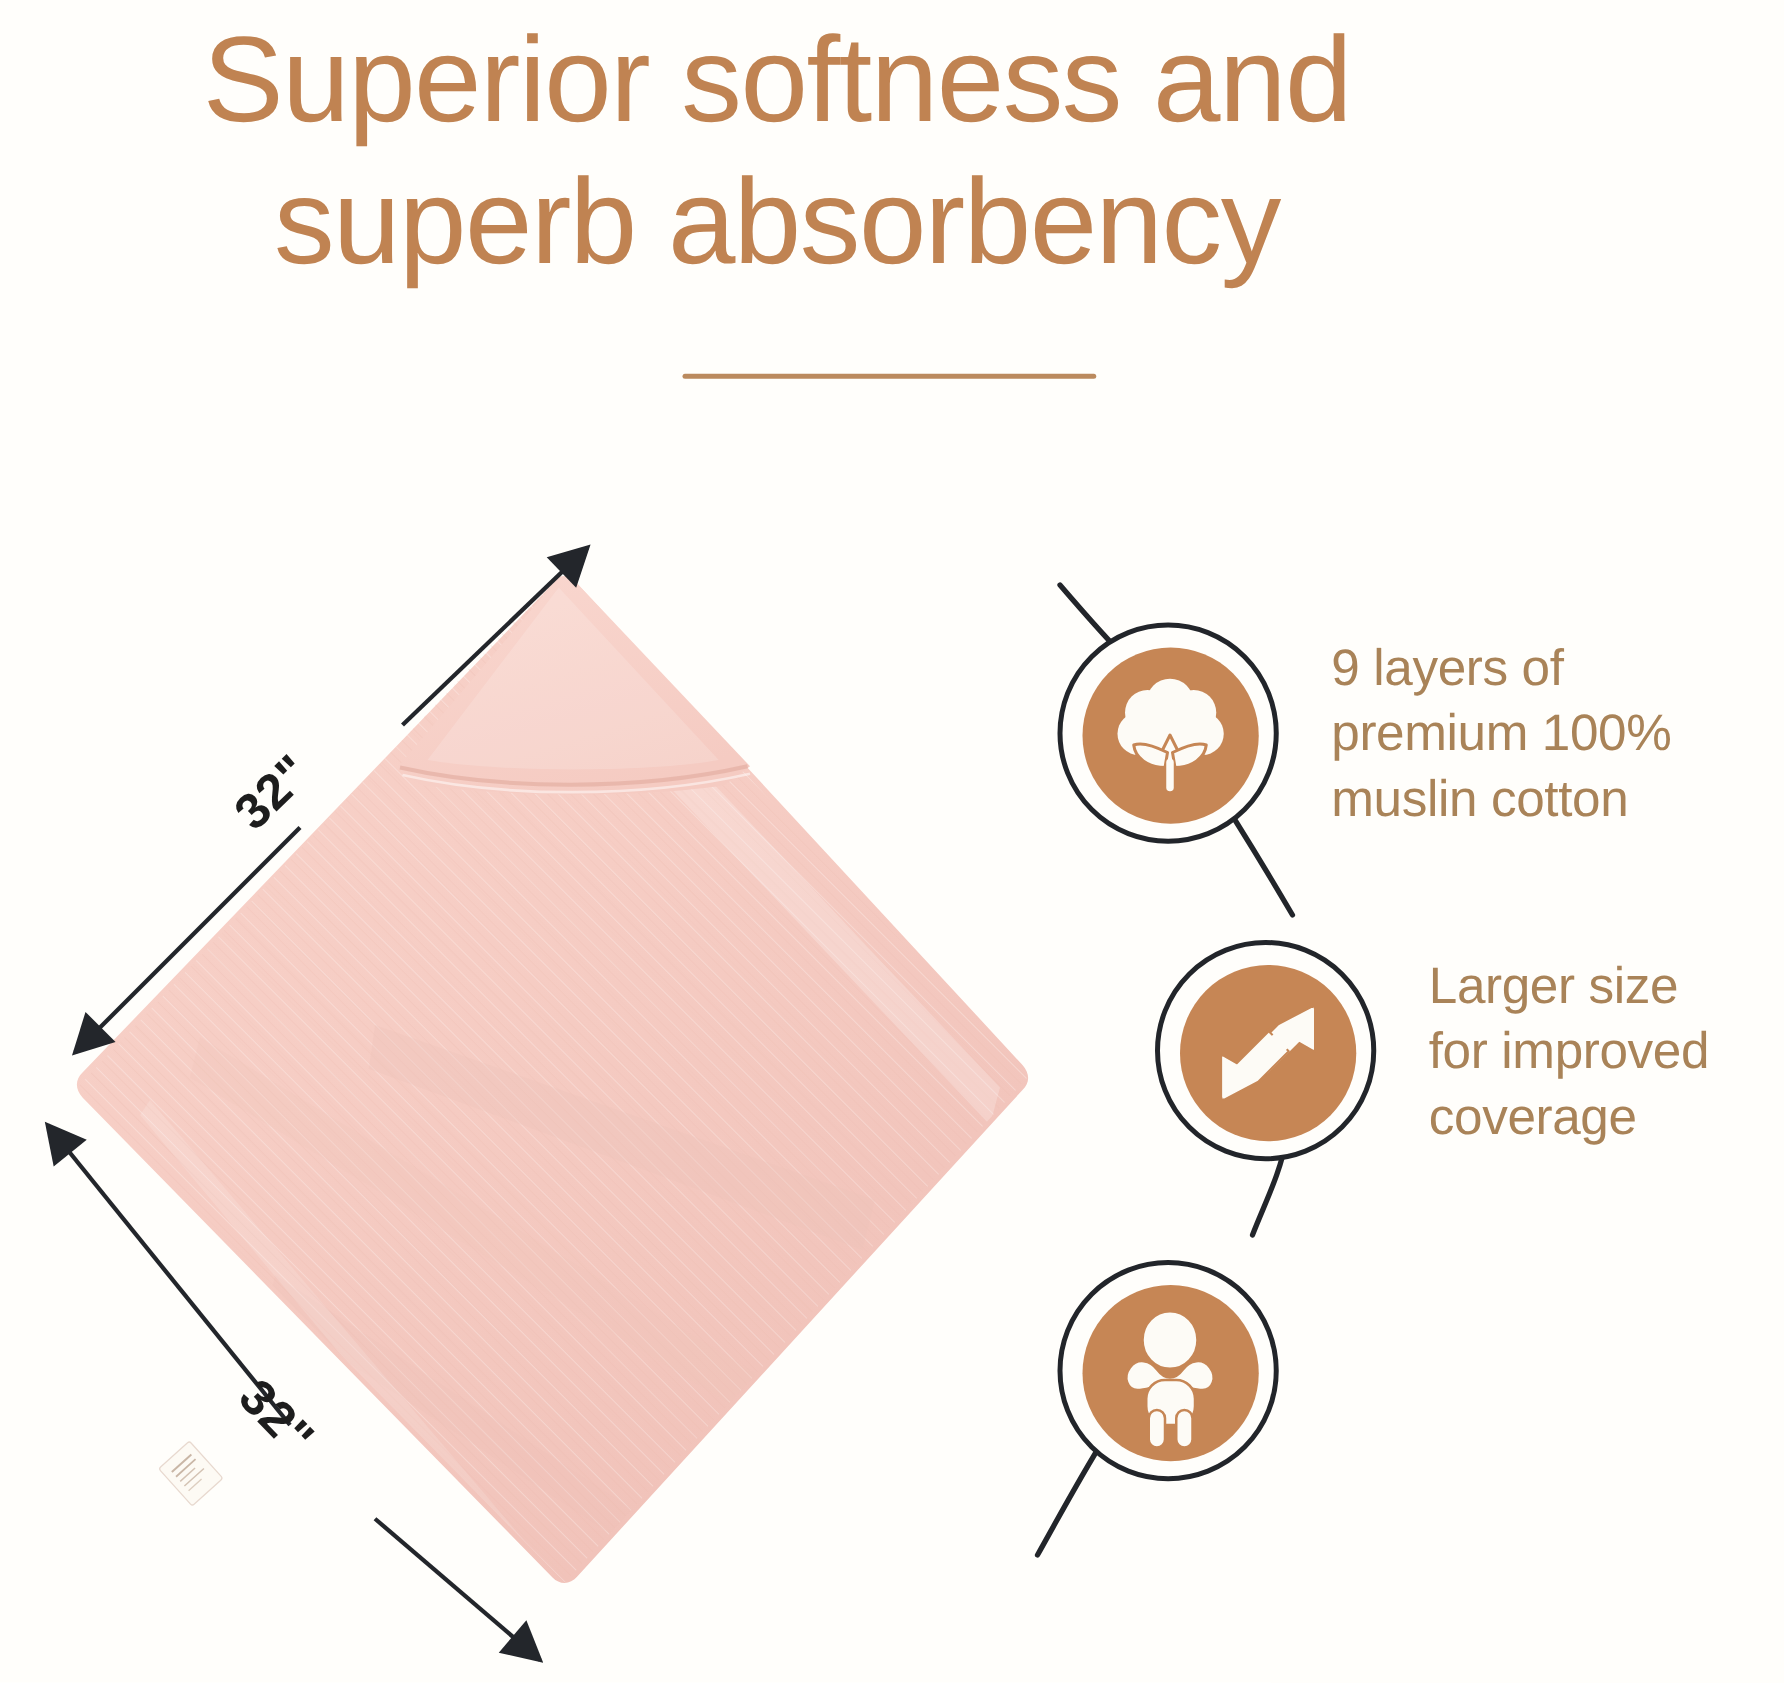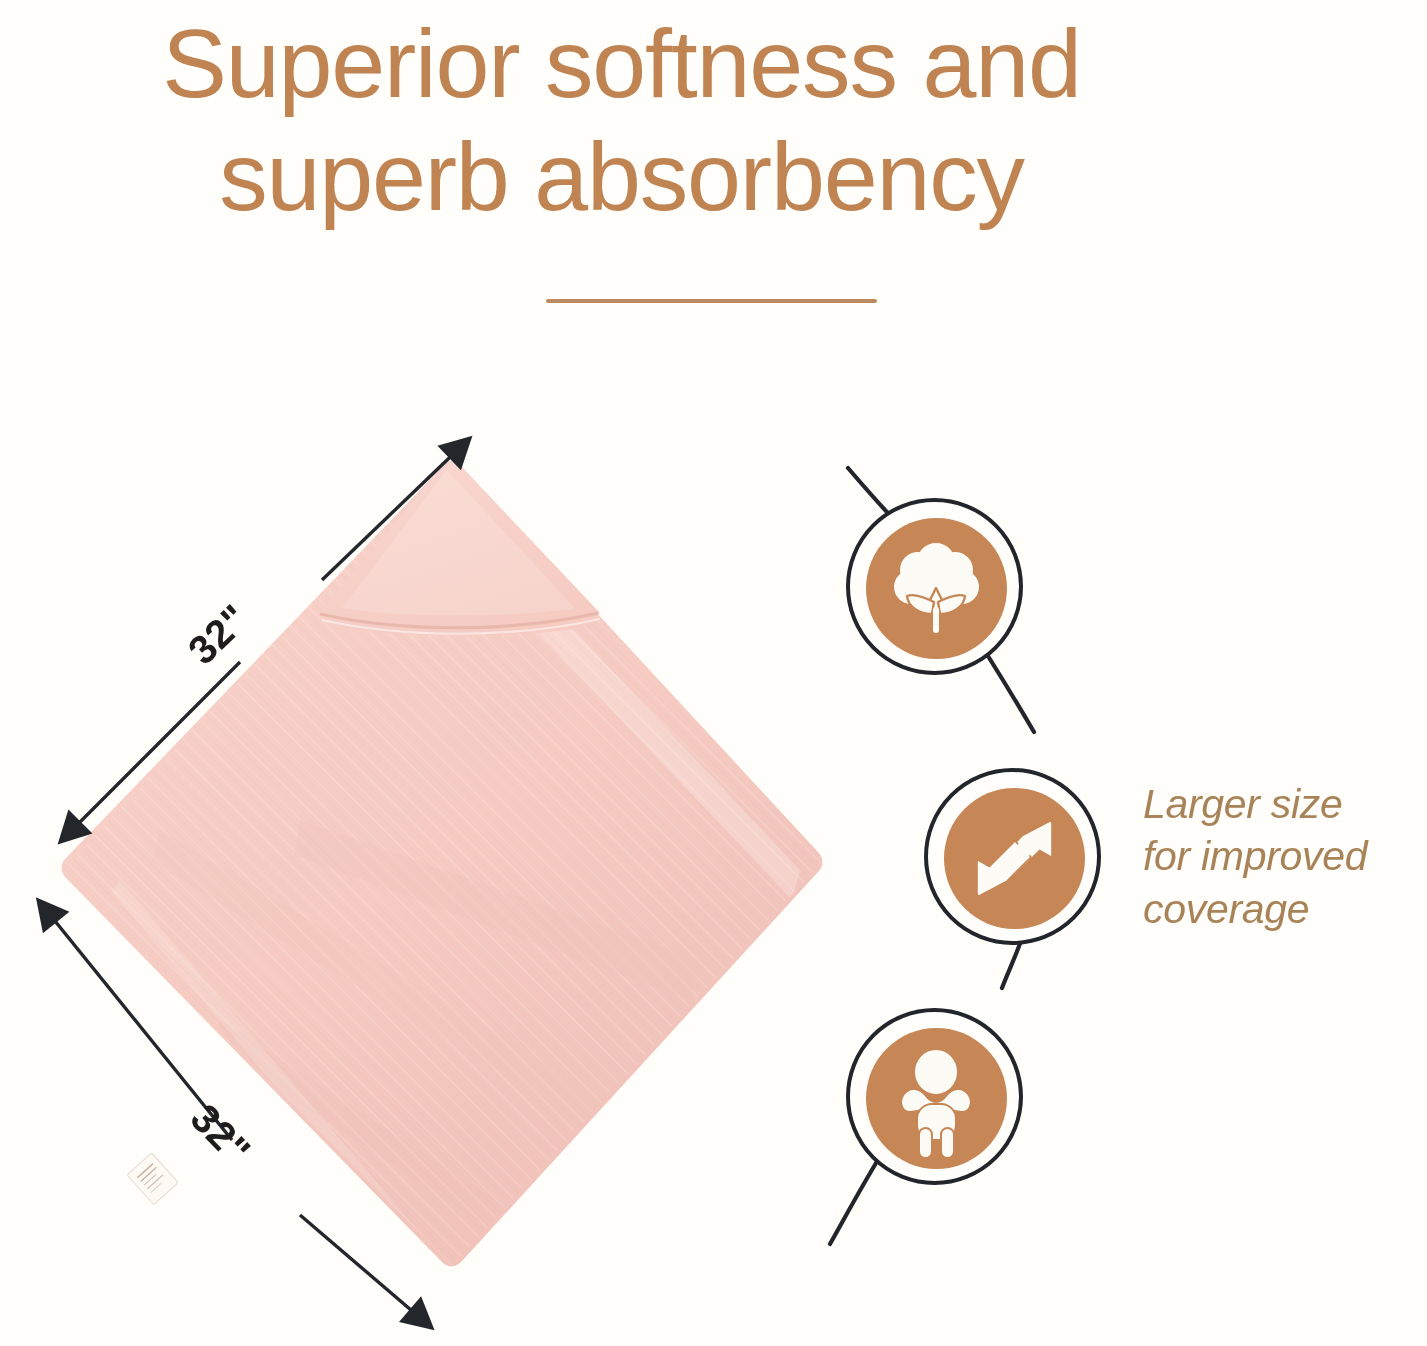--- a/index.html
+++ b/index.html
@@ -95,21 +95,21 @@
     left: 0;
     top: 0;
     pointer-events: none;
   }
   .feature-row {
     position: absolute;
     display: flex;
     align-items: center;
   }
   #feature-row-0 { left: 34px; top: 58px; }
-  #feature-row-1 { left: 112px; top: 328px; font-style: italic; }
+  #feature-row-1 { left: 112px; top: 312px; }
   #feature-row-2 { left: 34px; top: 568px; }
 
   .badge {
     position: relative;
     width: 177px;
     height: 177px;
     flex: 0 0 auto;
     border-radius: 50%;
     background: #fffefb;
     border: 4px solid #22252a;
@@ -277,20 +277,23 @@
               <rect x="43" y="52" width="55" height="28" rx="10"></rect>
             </g>
 
             <path d="M 70 70 L 78 86 L 70 96 L 62 86 Z" fill="#fdfbf6" stroke="#c68655" stroke-width="2.4" stroke-linejoin="round"></path>
             <path d="M 68 84 C 56 78 46 76 41 78 C 42 88 52 96 66 96 Z" fill="#fdfbf6" stroke="#c68655" stroke-width="2.4" stroke-linejoin="round"></path>
             <path d="M 72 84 C 84 78 94 76 99 78 C 98 88 88 96 74 96 Z" fill="#fdfbf6" stroke="#c68655" stroke-width="2.4" stroke-linejoin="round"></path>
             <path d="M 70 92 L 70 112" stroke="#fdfbf6" stroke-width="6" stroke-linecap="round" fill="none"></path>
           </svg>
         </div>
       </div>
+      <div class="feature-text">9 layers of
+premium 100%
+muslin cotton</div>
     </div>
 
     <div class="feature-row" id="feature-row-1">
       <div class="badge">
         <div class="badge-inner">
           <svg class="badge-icon" viewBox="0 0 141 141">
             <g fill="#fdfbf6" stroke="#c68655" stroke-width="1.6" stroke-linejoin="round">
 
               <path d="M 70 52 L 106 33 L 108 35 L 108 69 L 96 62 L 70 88
                        L 54 72 L 80 46 Z"></path>

